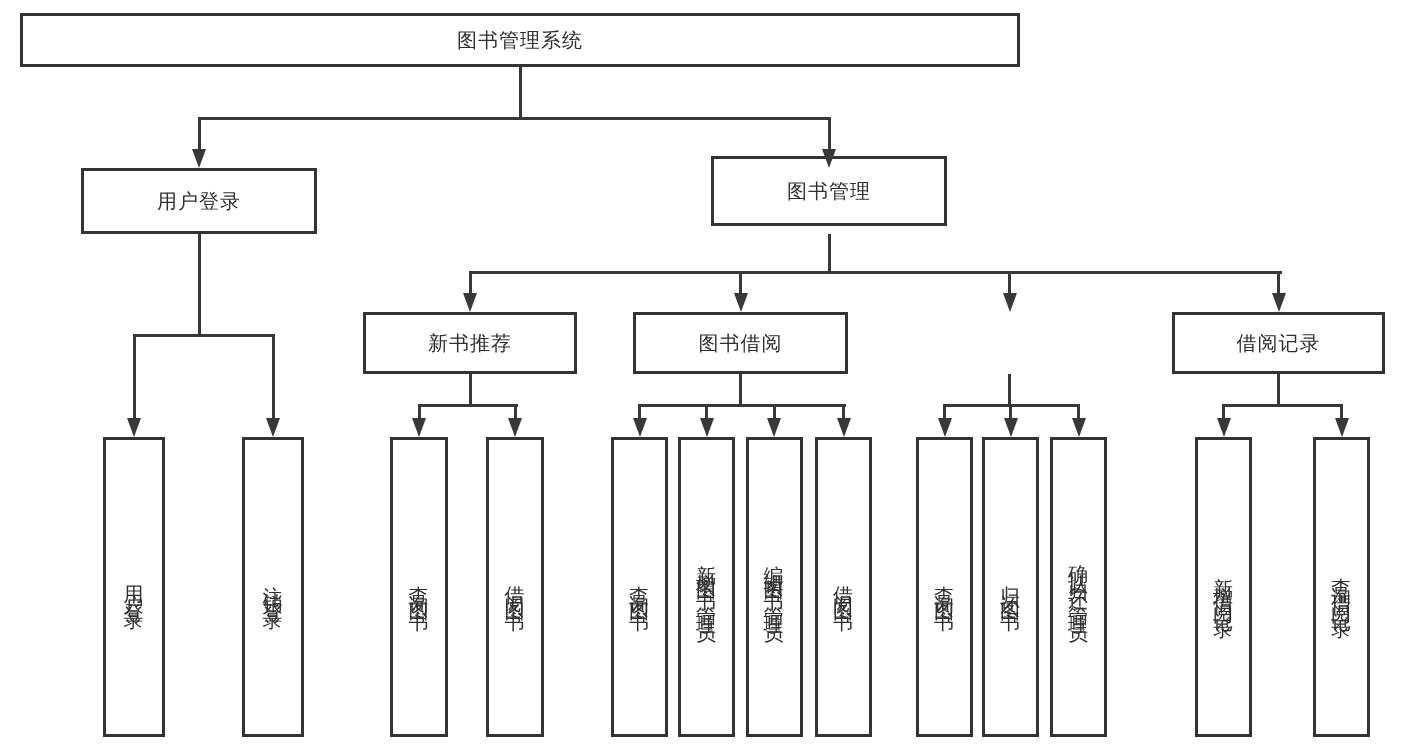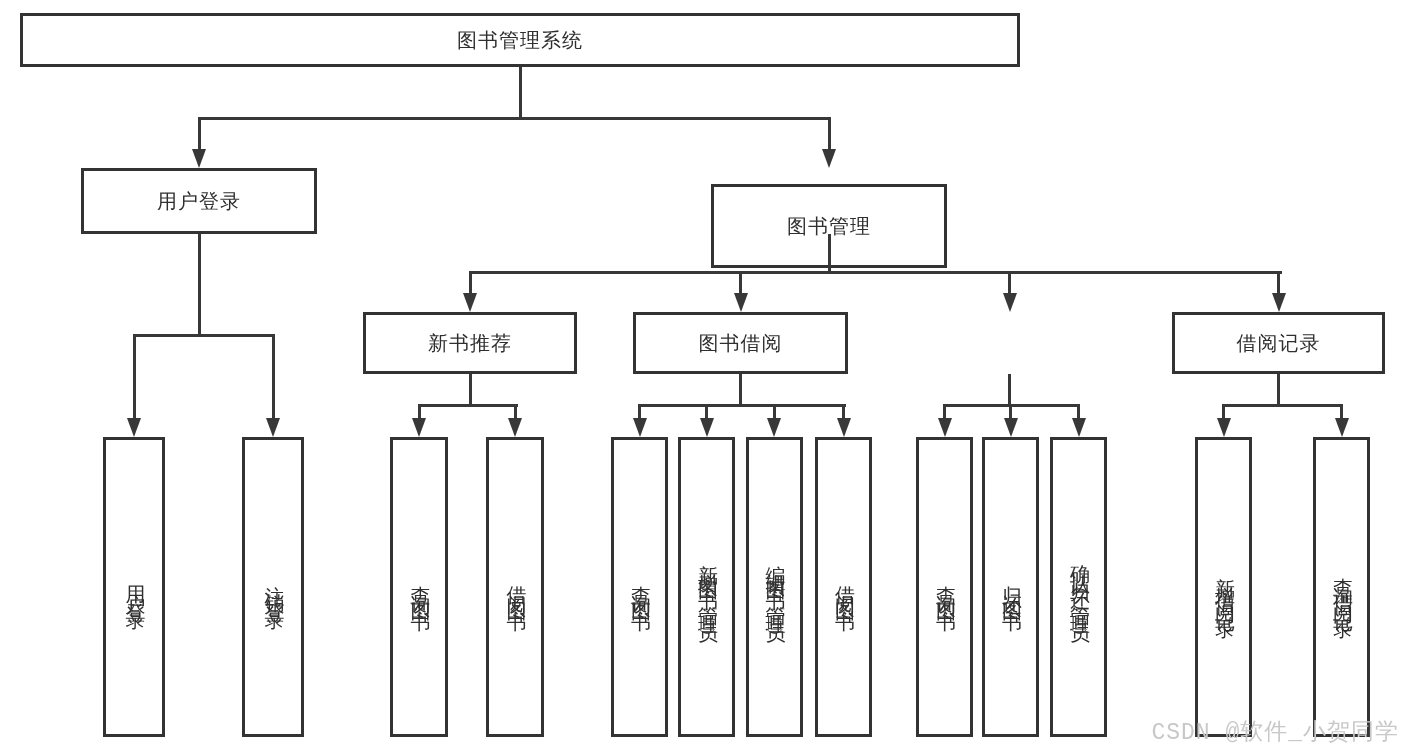--- a/index.html
+++ b/index.html
@@ -1,18 +1,18 @@
 <!DOCTYPE html>
 <html><head>
 <meta charset="utf-8">
 <style>
   html,body{margin:0;padding:0;background:#ffffff;}
   .canvas{
     position:relative;width:1405px;height:747px;background:#ffffff;overflow:hidden;
-    font-family:Liberation Mono, monospace;color:#2f2f2f;
+    font-family:Liberation Serif, serif;color:#2f2f2f;
   }
   
   .hbox{
     position:absolute;box-sizing:border-box;border:3px solid #333333;background:#ffffff;
     display:flex;align-items:center;justify-content:center;
     font-size:20px;letter-spacing:1px;
   }
   
   .vbox{
     position:absolute;top:437px;height:300px;box-sizing:border-box;
@@ -39,21 +39,21 @@
 
 <div class="canvas">
 
   <div class="hbox" style="left:20px;top:13px;width:1000px;height:54px">
     <span>图书管理系统</span>
   </div>
 
   <div class="hbox" style="left:81px;top:168px;width:236px;height:66px">
     <span>用户登录</span>
   </div>
-  <div class="hbox" style="left:711px;top:184px;width:236px;height:84px">
+  <div class="hbox" style="left:711px;top:156px;width:236px;height:70px">
     <span>图书管理</span>
   </div>
 
   <div class="hbox" style="left:363px;top:312px;width:214px;height:62px">
     <span>新书推荐</span>
   </div>
   <div class="hbox" style="left:633px;top:312px;width:215px;height:62px">
     <span>图书借阅</span>
   </div>
   <div class="hbox" style="left:1172px;top:312px;width:213px;height:62px">
@@ -156,15 +156,14 @@
     <span class="vtext">确认归还（管理员）</span>
   </div>
 
   <div class="vbox" style="left:1195px;width:57px">
     <span class="vtext">新增借阅记录</span>
   </div>
   <div class="vbox" style="left:1313px;width:57px">
     <span class="vtext">查询借阅记录</span>
   </div>
 
-  <div class="watermark">CSDN @软件_小贺同学</div>
 
 </div>
 
 </body></html>

